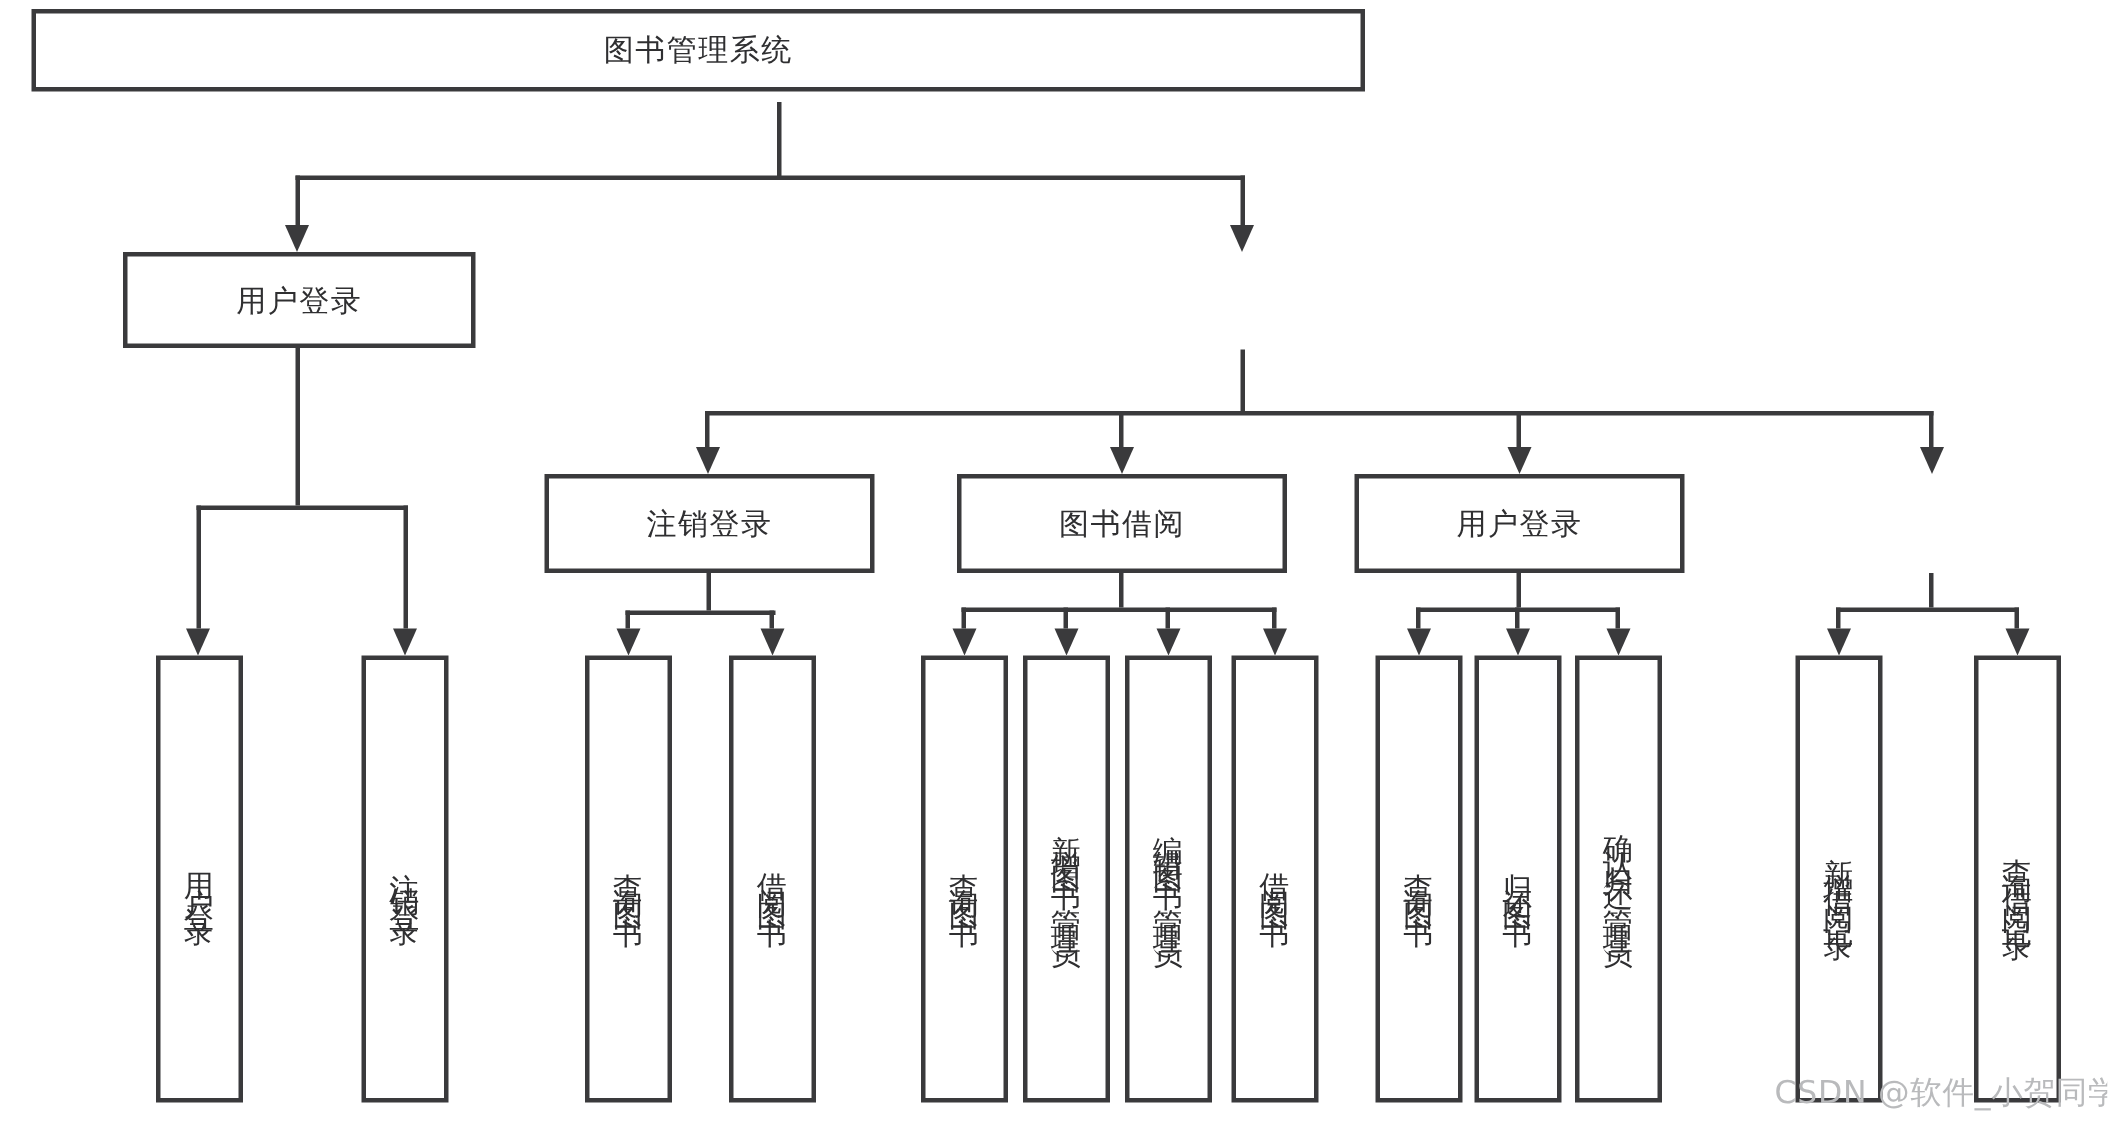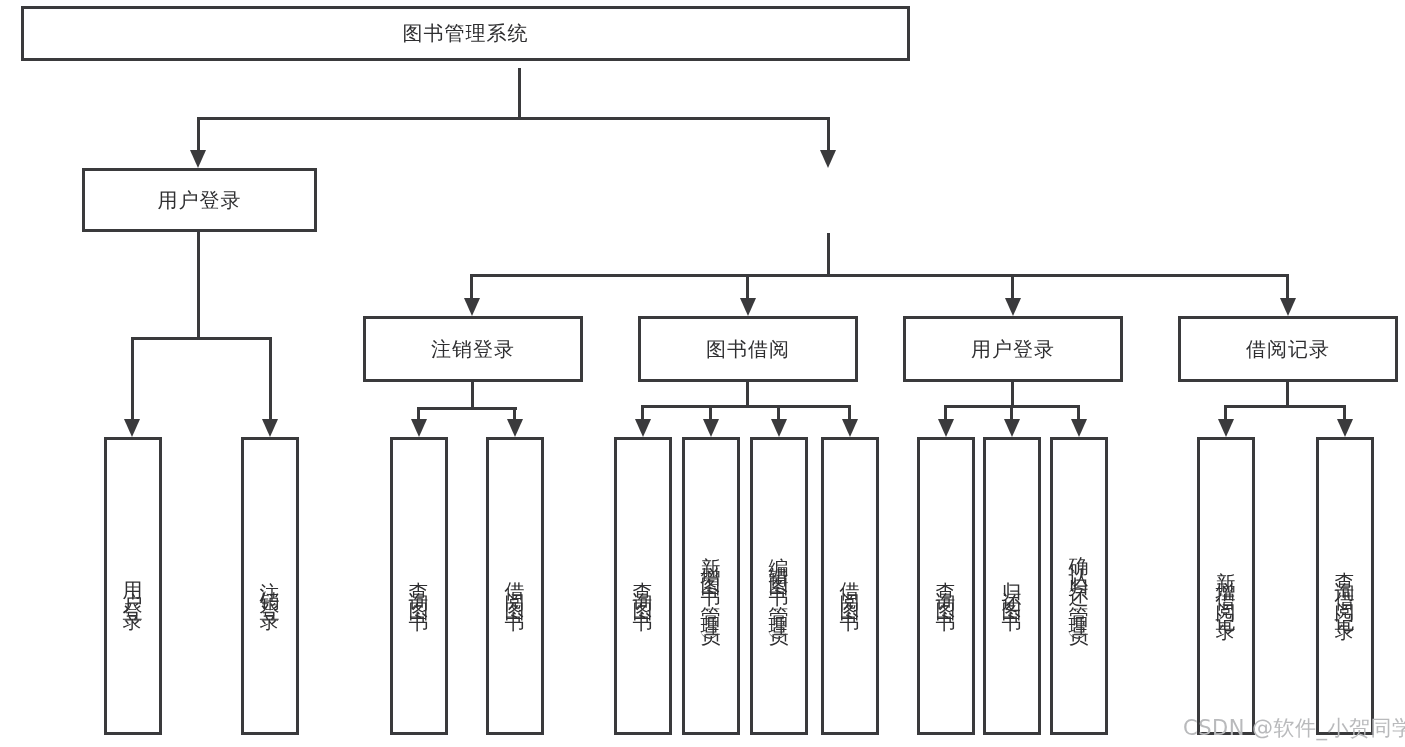--- a/index.html
+++ b/index.html
@@ -91,23 +91,20 @@
 
   <div class="box" style="left:363px;top:316px;width:220px;height:66px;">
     <span>注销登录</span>
   </div>
   <div class="box" style="left:638px;top:316px;width:220px;height:66px;">
     <span>图书借阅</span>
   </div>
   <div class="box" style="left:903px;top:316px;width:220px;height:66px;">
     <span>用户登录</span>
   </div>
-  <div class="box" style="left:1178px;top:316px;width:220px;height:66px;">
-    <span>借阅记录</span>
-  </div>
 
   <div class="line" style="left:471px;top:382px;width:3px;height:25px;"></div>
   <div class="line" style="left:417px;top:407px;width:100px;height:3px;"></div>
   <div class="line" style="left:417px;top:407px;width:3px;height:12px;"></div>
   <div class="arrow" style="left:411px;top:419px;"></div>
   <div class="line" style="left:513px;top:407px;width:3px;height:12px;"></div>
   <div class="arrow" style="left:507px;top:419px;"></div>
 
   <div class="line" style="left:746px;top:382px;width:3px;height:23px;"></div>
   <div class="line" style="left:641px;top:405px;width:210px;height:3px;"></div>

